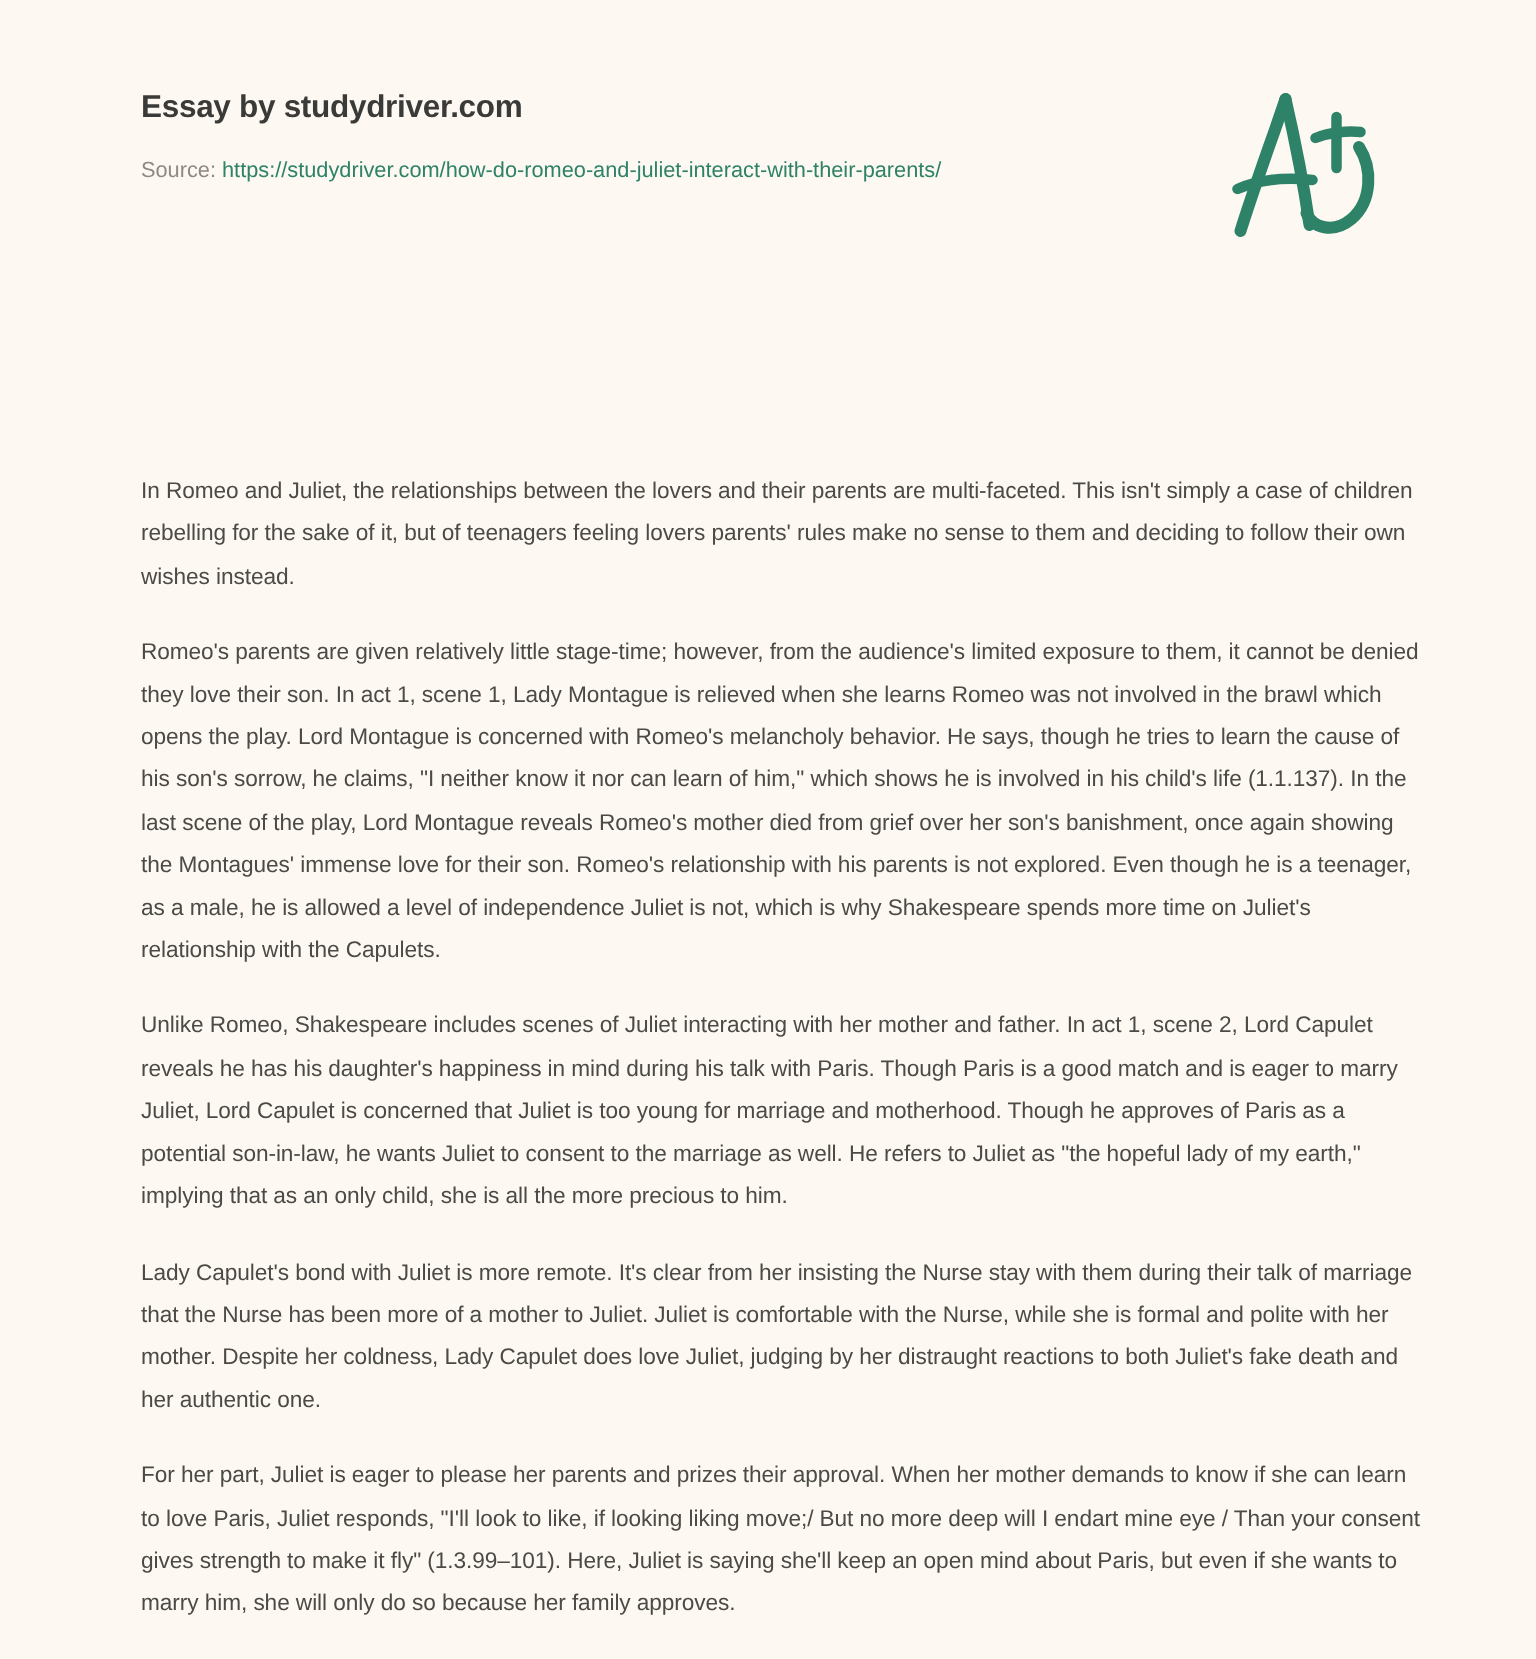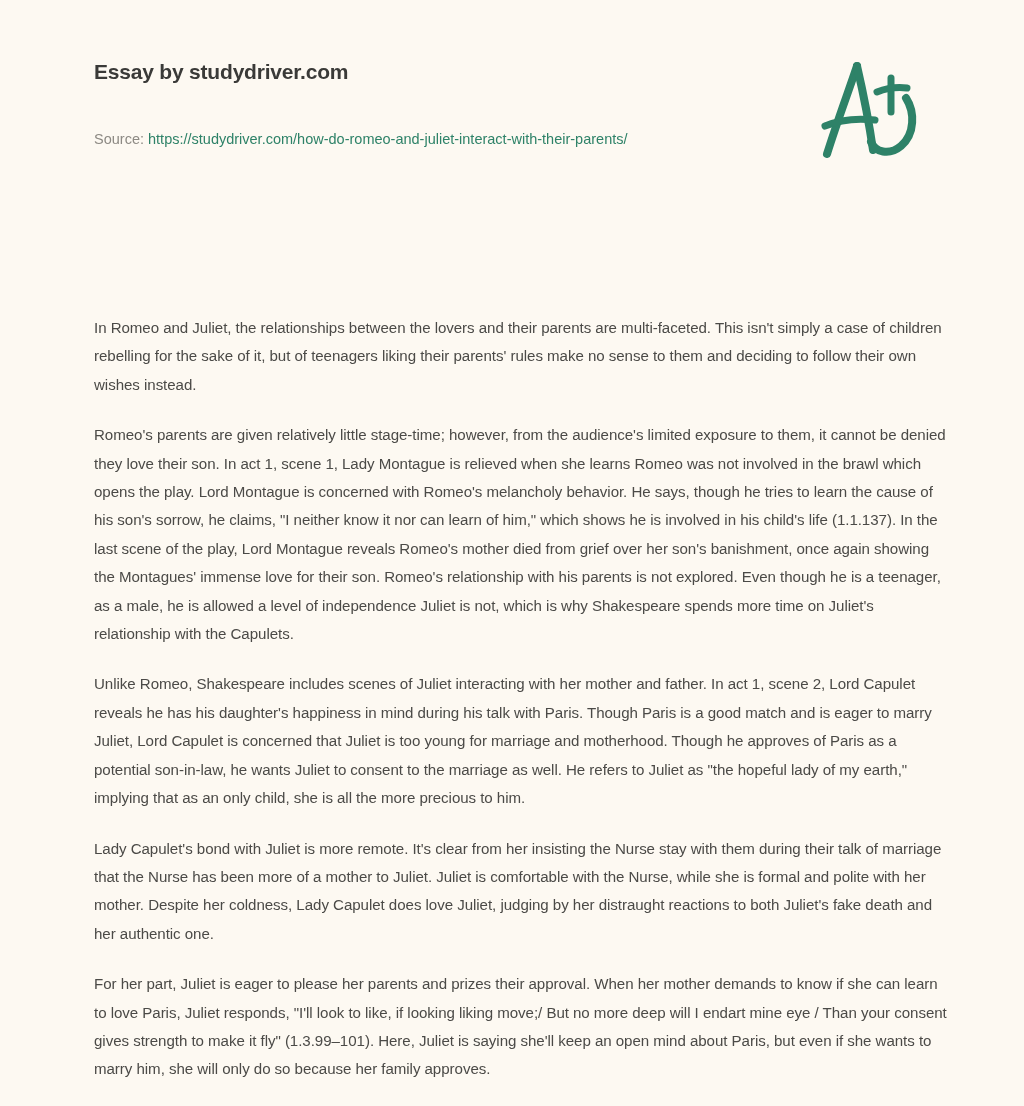--- a/index.html
+++ b/index.html
@@ -36,21 +36,21 @@
     font-family: "Liberation Sans", sans-serif;
     font-weight: bold;
     font-size: 21px;
     letter-spacing: -0.2px;
     color: #3a3a38;
     white-space: nowrap;
   }
   .source-line {
     position: absolute;
     left: 94px;
-    top: 131px;
+    top: 106px;
     font-size: 14.5px;
     white-space: nowrap;
     line-height: 1.2;
   }
   .source-label {
     color: #8d8a84;
     font-family: "Liberation Sans", sans-serif;
   }
   .source-url {
     color: #2e8268;
@@ -138,21 +138,21 @@
 
           <path d="M101 48 C 110 62, 110 84, 96 96 C 84 106, 70 102, 66 92" stroke-width="8"></path>
         </g>
       </svg>
     </div>
 
   </div>
 
 
   <div class="article-body">
-    <p>In Romeo and Juliet, the relationships between the lovers and their parents are multi-faceted. This isn't simply a case of children rebelling for the sake of it, but of teenagers liking their parents' rules make no sense to them and deciding to follow their own wishes instead.</p>
+    <p>In Romeo and Juliet, the relationships between the lovers and their parents are multi-faceted. This isn't simply a case of children rebelling for the sake of it, but of teenagers feeling lovers parents' rules make no sense to them and deciding to follow their own wishes instead.</p>
     <p>Romeo's parents are given relatively little stage-time; however, from the audience's limited exposure to them, it cannot be denied they love their son. In act 1, scene 1, Lady Montague is relieved when she learns Romeo was not involved in the brawl which opens the play. Lord Montague is concerned with Romeo's melancholy behavior. He says, though he tries to learn the cause of his son's sorrow, he claims, "I neither know it nor can learn of him," which shows he is involved in his child's life (1.1.137). In the last scene of the play, Lord Montague reveals Romeo's mother died from grief over her son's banishment, once again showing the Montagues' immense love for their son. Romeo's relationship with his parents is not explored. Even though he is a teenager, as a male, he is allowed a level of independence Juliet is not, which is why Shakespeare spends more time on Juliet's relationship with the Capulets.</p>
     <p>Unlike Romeo, Shakespeare includes scenes of Juliet interacting with her mother and father. In act 1, scene 2, Lord Capulet reveals he has his daughter's happiness in mind during his talk with Paris. Though Paris is a good match and is eager to marry Juliet, Lord Capulet is concerned that Juliet is too young for marriage and motherhood. Though he approves of Paris as a potential son-in-law, he wants Juliet to consent to the marriage as well. He refers to Juliet as "the hopeful lady of my earth," implying that as an only child, she is all the more precious to him.</p>
     <p>Lady Capulet's bond with Juliet is more remote. It's clear from her insisting the Nurse stay with them during their talk of marriage that the Nurse has been more of a mother to Juliet. Juliet is comfortable with the Nurse, while she is formal and polite with her mother. Despite her coldness, Lady Capulet does love Juliet, judging by her distraught reactions to both Juliet's fake death and her authentic one.</p>
     <p>For her part, Juliet is eager to please her parents and prizes their approval. When her mother demands to know if she can learn to love Paris, Juliet responds, "I'll look to like, if looking liking move;/ But no more deep will I endart mine eye / Than your consent gives strength to make it fly" (1.3.99–101). Here, Juliet is saying she'll keep an open mind about Paris, but even if she wants to marry him, she will only do so because her family approves.</p>
     <p>After marrying Romeo, a union which she knows goes against her parents' wishes, Juliet starts to become more of her own person, moving away from the Capulet prejudice against Montagues. However, it pains her to do so. She is not rebelling for the sake of it or because she has a troubled relationship with her parents. She genui</p>
   </div>
 
 </div>
 
 </body></html>

